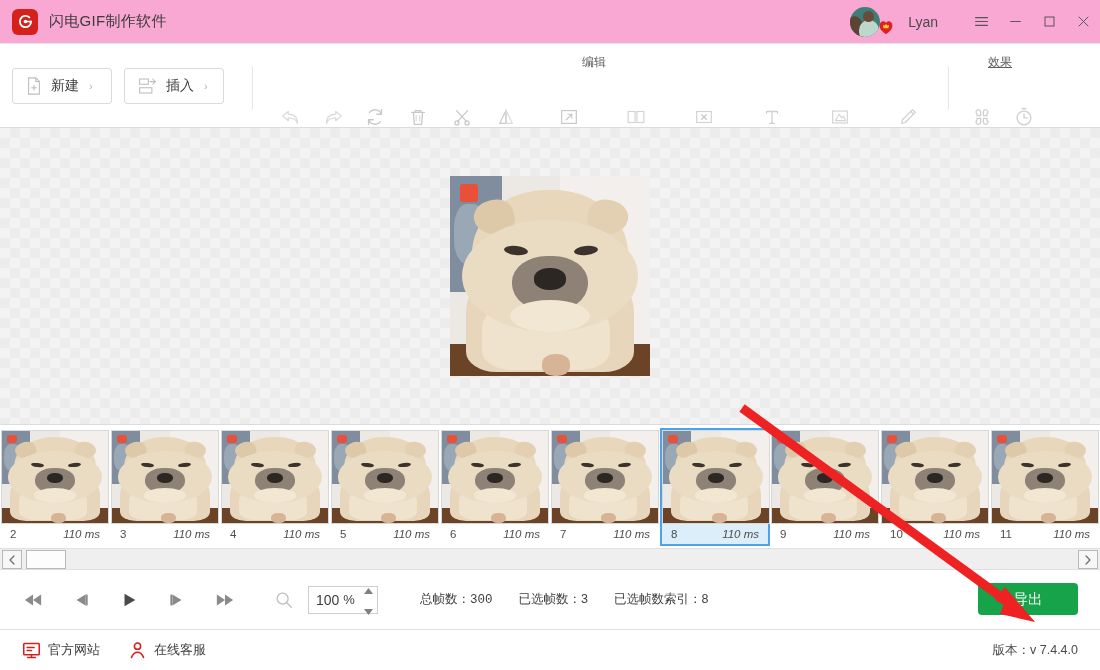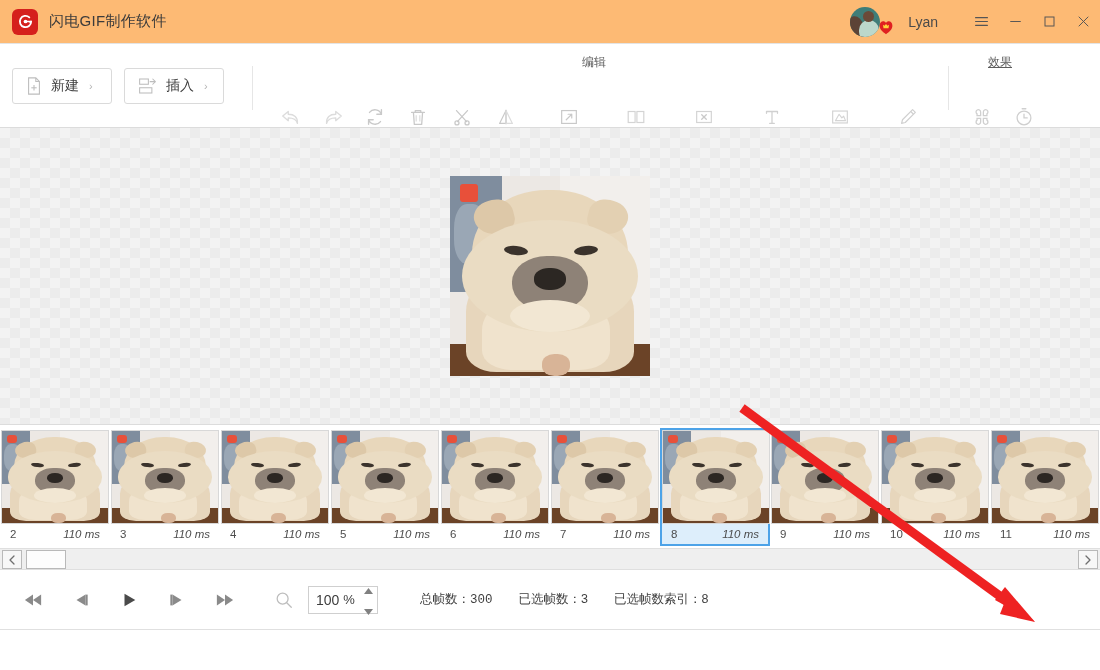--- a/index.html
+++ b/index.html
@@ -8,21 +8,21 @@
     font-family: "Liberation Sans", "DejaVu Sans", sans-serif;
     background: #ffffff;
     overflow: hidden;
     -webkit-font-smoothing: antialiased;
   }
   #app { position: relative; width: 1100px; height: 670px; background: #fff; }
 
   
   .titlebar {
     position: absolute; top: 0; left: 0; width: 1100px; height: 44px;
-    background: #fdba74; border-bottom: 1px solid #e4e4e4;
+    background: #f9a8d4; border-bottom: 1px solid #e4e4e4;
     display: flex; align-items: center;
   }
   .logo-box {
     margin-left: 12px; width: 26px; height: 26px; border-radius: 6px;
     background: #d5201c; display: flex; align-items: center; justify-content: center;
     flex: none;
   }
   .logo-g { display:block; }
   .app-title {
     margin-left: 11px; font-size: 15px; color: #3b3b3b; letter-spacing: .3px;
@@ -818,22 +818,43 @@
               <path d="M4.5 6L0 0h9z" fill="#808080"></path>
             </svg>
         </div>
       </span>
     </div>
 
     <span class="stat" style="margin-left:42px;font-family:Liberation Mono, monospace;">总帧数：300</span>
     <span class="stat" style="margin-left:26px;">已选帧数：3</span>
     <span class="stat" style="margin-left:26px;">已选帧数索引：8</span>
 
+    <button class="export-btn">导出</button>
   </div>
 
+  <div class="footer">
+    <div class="flink" style="margin-left:22px;">
+      <svg width="19" height="19" viewBox="0 0 22 22">
+        <rect x="2" y="3" width="18" height="13" rx="1" fill="none" stroke="#d5201c" stroke-width="1.8"></rect>
+        <line x1="6" y1="7.5" x2="14" y2="7.5" stroke="#d5201c" stroke-width="1.8" stroke-linecap="round"></line>
+        <line x1="6" y1="11" x2="11" y2="11" stroke="#d5201c" stroke-width="1.8" stroke-linecap="round"></line>
+        <line x1="11" y1="16" x2="11" y2="19" stroke="#d5201c" stroke-width="1.8"></line>
+        <line x1="6.5" y1="19.2" x2="15.5" y2="19.2" stroke="#d5201c" stroke-width="1.8" stroke-linecap="round"></line>
+      </svg>
+      <span class="ftxt">官方网站</span>
+    </div>
+    <div class="flink" style="margin-left:28px;">
+      <svg width="19" height="19" viewBox="0 0 22 22">
+        <circle cx="11" cy="6" r="3.6" fill="none" stroke="#d5201c" stroke-width="1.8"></circle>
+        <path d="M4 19c1.6-4 4-6 7-6s5.4 2 7 6" fill="none" stroke="#d5201c" stroke-width="1.8" stroke-linecap="round"></path>
+      </svg>
+      <span class="ftxt">在线客服</span>
+    </div>
+    <span class="version">版本：v 7.4.4.0</span>
+  </div>
 
   <svg class="arrow-layer" viewBox="0 0 1100 670">
     <line x1="742" y1="408" x2="1008" y2="602" stroke="#ee2222" stroke-width="9" stroke-linecap="butt"></line>
     <path d="M1035 622 L995 600 L1005 587 Z" fill="#ee2222"></path>
     <path d="M1035 622 L1000 614 L1007 596 Z" fill="#ee2222"></path>
   </svg>
 
 </div>
 
 </body></html>

